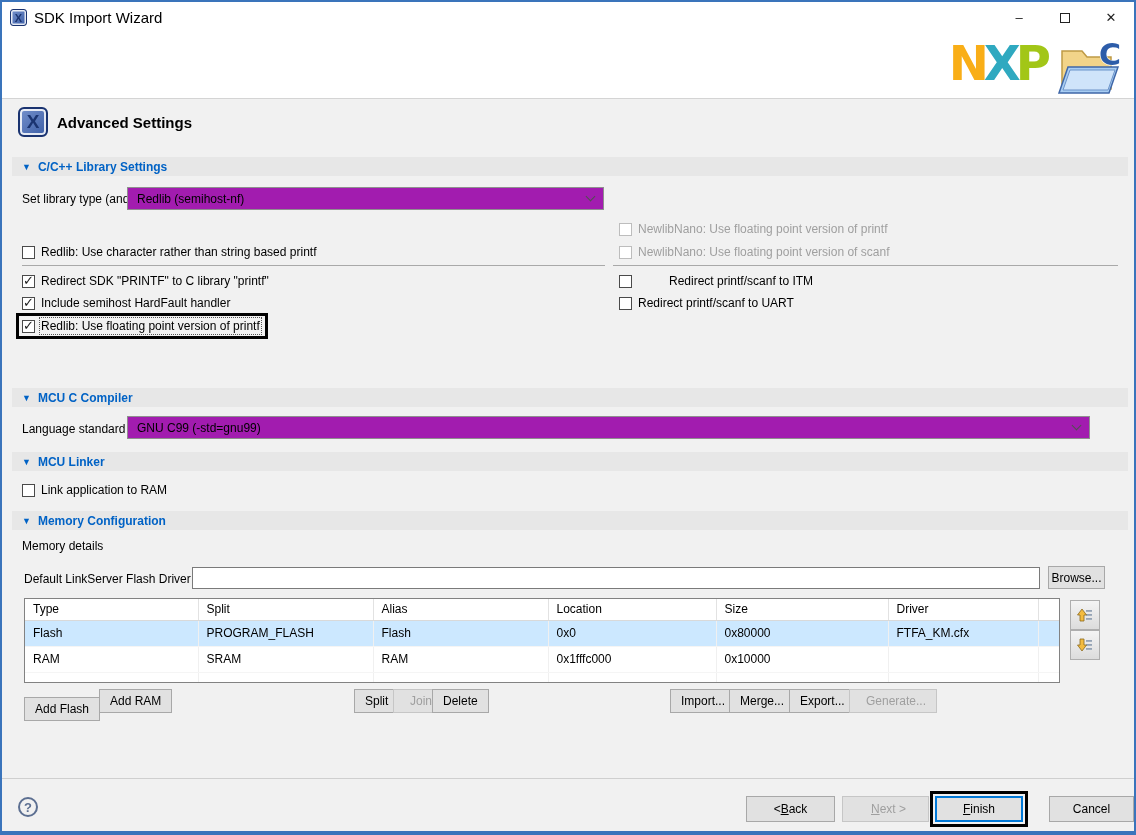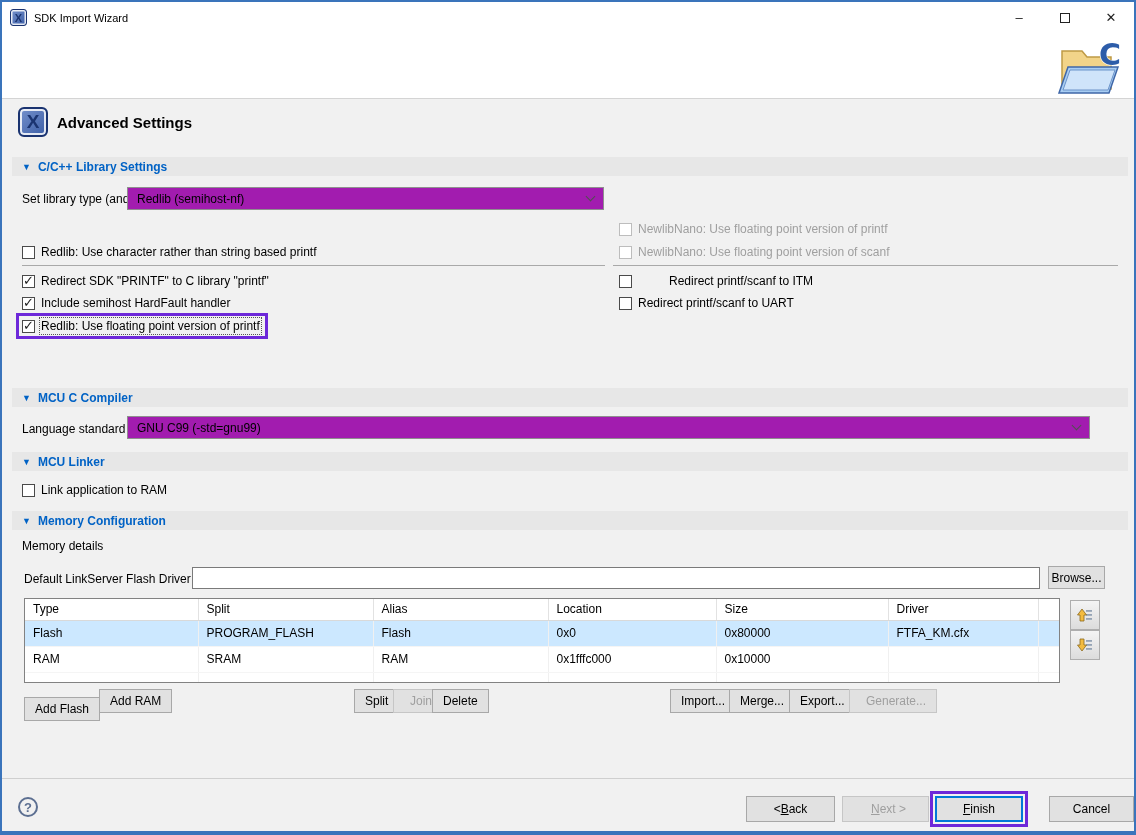--- a/index.html
+++ b/index.html
@@ -12,21 +12,21 @@
   }
 
   
   .titlebar { position:absolute; left:0; top:0; width:100%; height:31px; background:#fff; display:flex; align-items:center; }
   .app-icon-sm {
     width:17px; height:17px; margin-left:8px; border-radius:3px;
     background:linear-gradient(135deg,#7591cc,#3c5ea6); border:1px solid #1a3370;
     box-shadow:inset 0 0 0 1.5px rgba(255,255,255,.85);
     color:#1b3470; font-weight:900; font-size:11px; display:flex; align-items:center; justify-content:center;
   }
-  .title-text { margin-left:7px; font-size:11px; color:#000; }
+  .title-text { margin-left:7px; font-size:15px; color:#000; }
   .win-controls { position:absolute; right:0; top:0; height:31px; display:flex; }
   .win-btn { width:46px; height:31px; display:flex; align-items:center; justify-content:center; font-size:13px; color:#222; }
   .max-glyph { width:10px; height:10px; border:1px solid #222; display:block; }
 
   
   .brand { position:absolute; left:0; top:31px; width:100%; height:66px; background:#fff; border-bottom:1px solid #d4d4d4; }
   .nxp-logo { position:absolute; right:88px; top:6px; font-size:48px; font-weight:900; letter-spacing:-5px; font-family:"DejaVu Sans",sans-serif; line-height:1; }
   .folder-icon { position:absolute; right:12px; top:4px; }
 
   
@@ -50,21 +50,21 @@
   .combo { position:absolute; height:23px; background:#a21caf; border:1px solid #8f8f8f; display:flex; align-items:center; justify-content:space-between; padding:0 9px; font-size:12px; }
   .chev { width:7px; height:7px; border-right:1.5px solid #505050; border-bottom:1.5px solid #505050; transform:rotate(45deg); margin-top:-4px; flex:none; }
 
   .check { position:absolute; display:flex; align-items:center; gap:6px; font-size:12px; white-space:nowrap; cursor:default; }
   .box { width:13px; height:13px; background:#fff; border:1px solid #4a4a4a; position:relative; flex:none; }
   .check[data-checked="true"] .box::after { content:"✓"; position:absolute; left:0px; top:-3px; font-size:13px; font-weight:bold; color:#1b1b1b; }
   .check[data-disabled="true"] .box { border-color:#bdbdbd; }
   .check[data-disabled="true"] .lbl { color:#9f9f9f; }
   .focus-dotted { outline:1px dotted #555; outline-offset:1px; }
 
-  .ann { border:3px solid #6d28d9; }
+  .ann { border:3px solid #000000; }
   .ann-check { position:absolute; left:14px; top:213px; padding:3px 5px 3px 3px; display:inline-flex; }
   .ann-check .check { position:static; }
 
   .hsep { position:absolute; height:1px; background:#a9a9a9; }
 
   .tinput { position:absolute; height:22px; background:#fff; border:1px solid #7a7a7a; font-size:12px; padding:0 6px; font-family:inherit; }
 
   .btn { background:#e1e1e1; border:1px solid #a8a8a8; color:#000; font-size:12px; font-family:inherit; display:inline-flex; align-items:center; justify-content:center; padding:0 10px; height:24px; position:absolute; white-space:nowrap; cursor:default; }
   .btn.disabled { color:#9f9f9f; border-color:#c6c6c6;padding-left:16px; }
   .mn { text-decoration:underline; }
@@ -100,20 +100,23 @@
       <div class="win-btn">
           <span class="max-glyph"></span>
         </div>
       <div class="win-btn">
           <span>✕</span>
         </div>
     </div>
   </div>
 
   <div class="brand">
+    <div class="nxp-logo">
+      <span style="color:#f9ae17">N</span><span style="color:#2fa9c0">X</span><span style="color:#a2c617">P</span>
+    </div>
     <div class="folder-icon">
       <svg width="66" height="58" viewBox="0 0 66 58">
         <path d="M6 14 h20 l5 6 h24 v32 h-49 z" fill="#f2d489" stroke="#bf9a45" stroke-width="1.5"></path>
         <text x="43" y="28" font-size="30" font-weight="bold" fill="#2d5da9" stroke="#ffffff" stroke-width="1" paint-order="stroke" font-family="DejaVu Sans, sans-serif">C</text>
         <polygon points="12,30 62,30 53,56 3,56" fill="#a8cdf2" stroke="#3f67a8" stroke-width="1.5"></polygon>
         <polygon points="14,33 59,33 52,53 7,53" fill="#cfe4fa" stroke="#6b93c9" stroke-width="1"></polygon>
       </svg>
     </div>
   </div>
 

